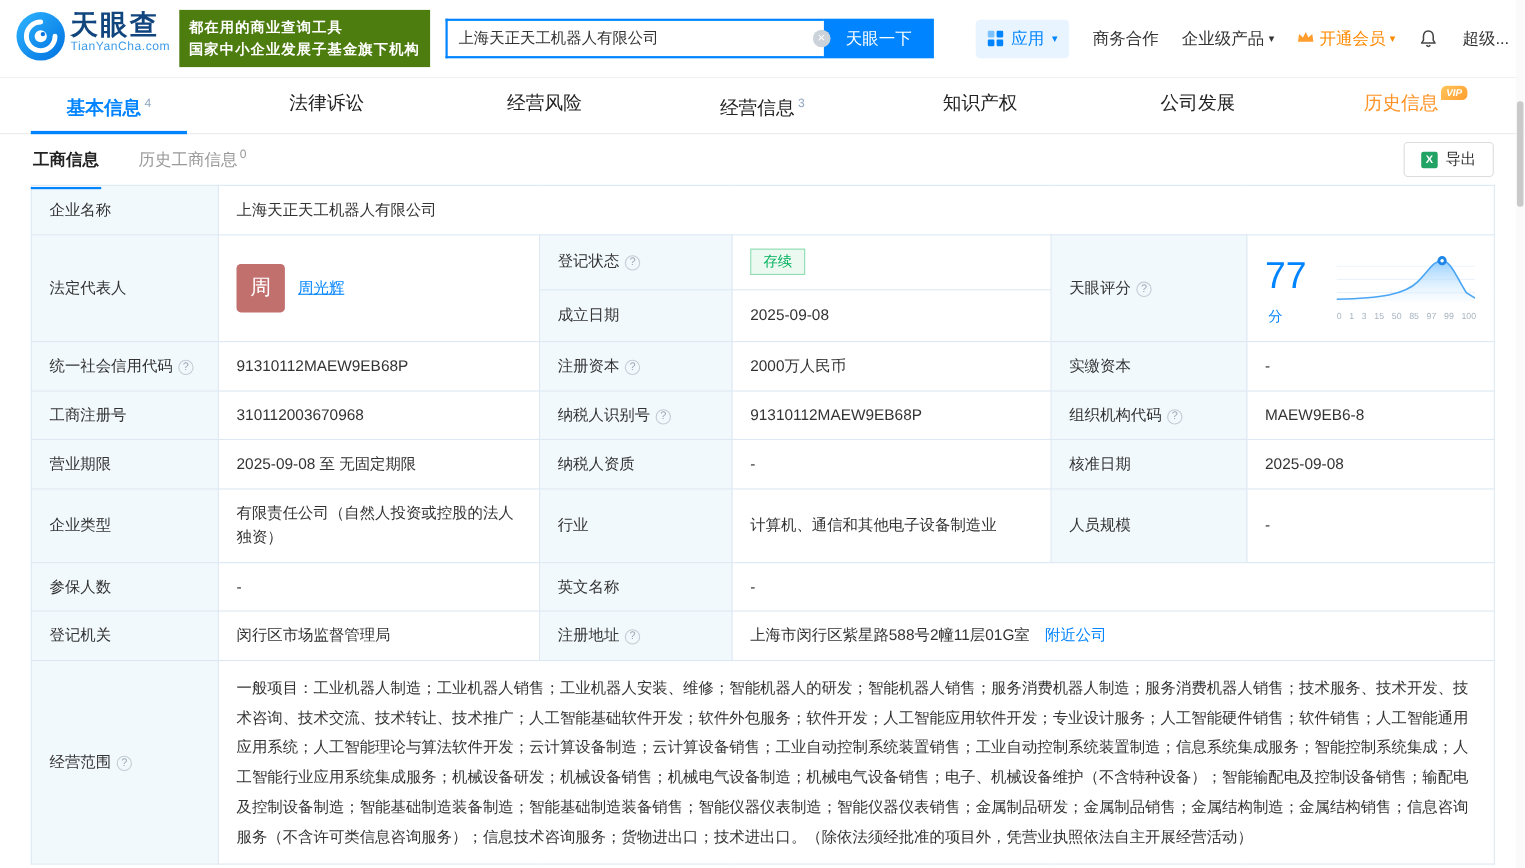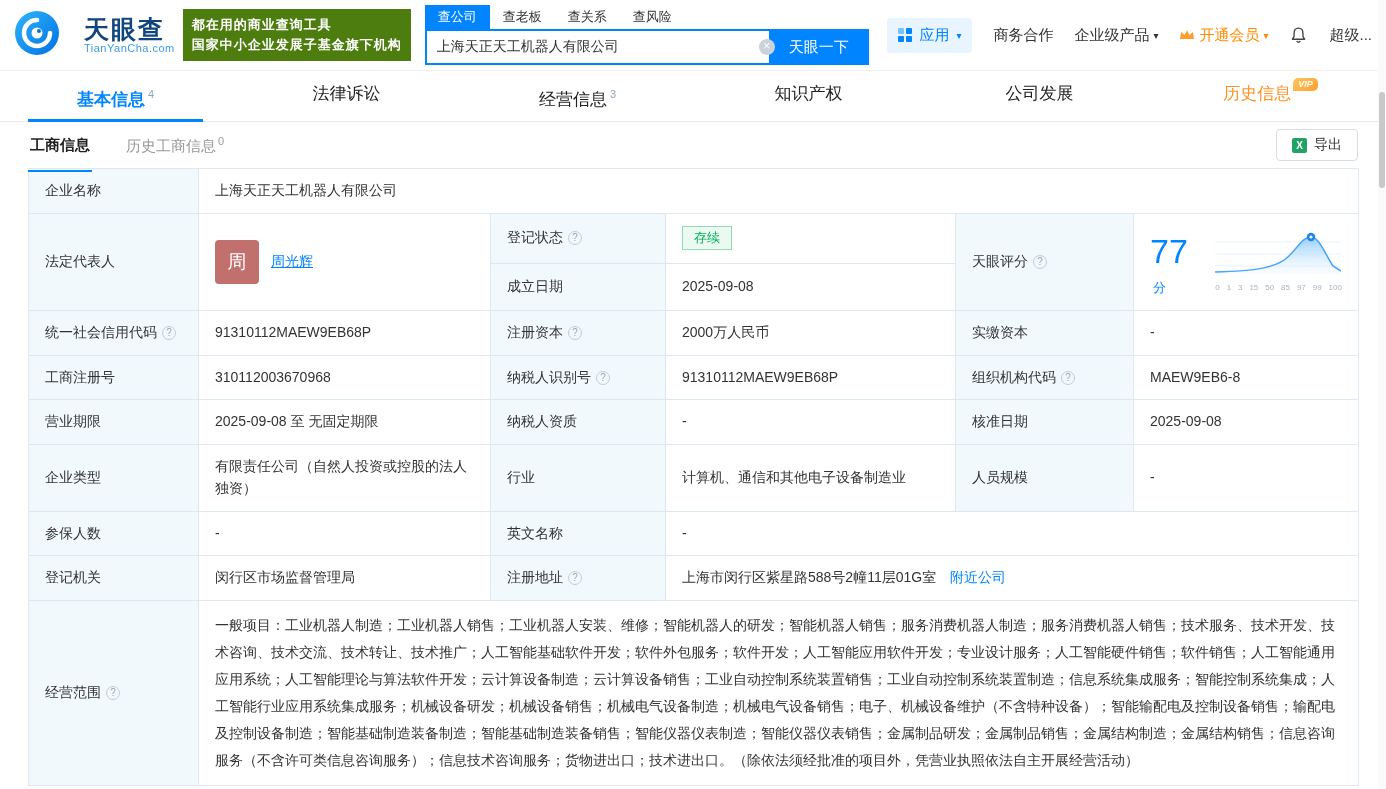--- a/index.html
+++ b/index.html
@@ -6,21 +6,21 @@
   html,body { margin:0; padding:0; }
   body {
     width:1386px; height:789px; overflow:hidden; position:relative;
     background:#fff; color:#333;
     font-family:"Liberation Sans","DejaVu Sans",sans-serif;
   }
   a { text-decoration:none; }
 
   
   .topbar { height:70px; display:flex; align-items:center; padding:0 14px; }
-  .logo { display:flex; align-items:center; gap:24px; cursor:pointer; }
+  .logo { display:flex; align-items:flex-start; gap:4px; cursor:pointer; }
   .logo-text .brand { font-size:25px; font-weight:bold; color:#10457e; letter-spacing:2px; line-height:26px; }
   .logo-text .domain { font-size:11px; color:#3d9be9; letter-spacing:.5px; }
   .slogan { margin-left:8px; background:#4d7c0f; color:#fff; font-size:13px; font-weight:bold;
             padding:6px 9px; line-height:20px; letter-spacing:1px; }
   .search-area { margin-left:14px; }
   .search-tabs { display:flex; font-size:13px; height:24px; }
   .stab { padding:0 13px; line-height:24px; color:#333; cursor:pointer; }
   .stab.active { background:#0084ff; color:#fff; }
   .search-box { display:flex; width:444px; height:36px; position:relative; }
   .search-input { flex:1; border:2px solid #0084ff; border-right:none; padding:0 32px 0 10px;
@@ -112,26 +112,20 @@
       <span class="domain" style="display:block">TianYanCha.com</span>
     </span>
   </div>
 
   <div class="slogan">
     <div>都在用的商业查询工具</div>
     <div>国家中小企业发展子基金旗下机构</div>
   </div>
 
   <div class="search-area">
-    <div class="search-tabs">
-      <span class="stab active">查公司</span>
-      <span class="stab">查老板</span>
-      <span class="stab">查关系</span>
-      <span class="stab">查风险</span>
-    </div>
     <div class="search-box">
       <input class="search-input" type="text" value="上海天正天工机器人有限公司" style="">
       <span class="clear-btn">×</span>
       <button class="search-btn">天眼一下</button>
     </div>
   </div>
 
   <div class="right-menu">
     <div class="apps-btn">
       <span class="grid-icon">
@@ -170,20 +164,23 @@
     </span>
   </div>
 </header>
 
 <nav class="main-tabs">
   <div class="mtab active">
     <span>基本信息</span><sup>4</sup>
   </div>
   <div class="mtab">
     <span>法律诉讼</span>
+  </div>
+  <div class="mtab">
+    <span>经营风险</span>
   </div>
   <div class="mtab">
     <span>经营信息</span><sup>3</sup>
   </div>
   <div class="mtab">
     <span>知识产权</span>
   </div>
   <div class="mtab">
     <span>公司发展</span>
   </div>

